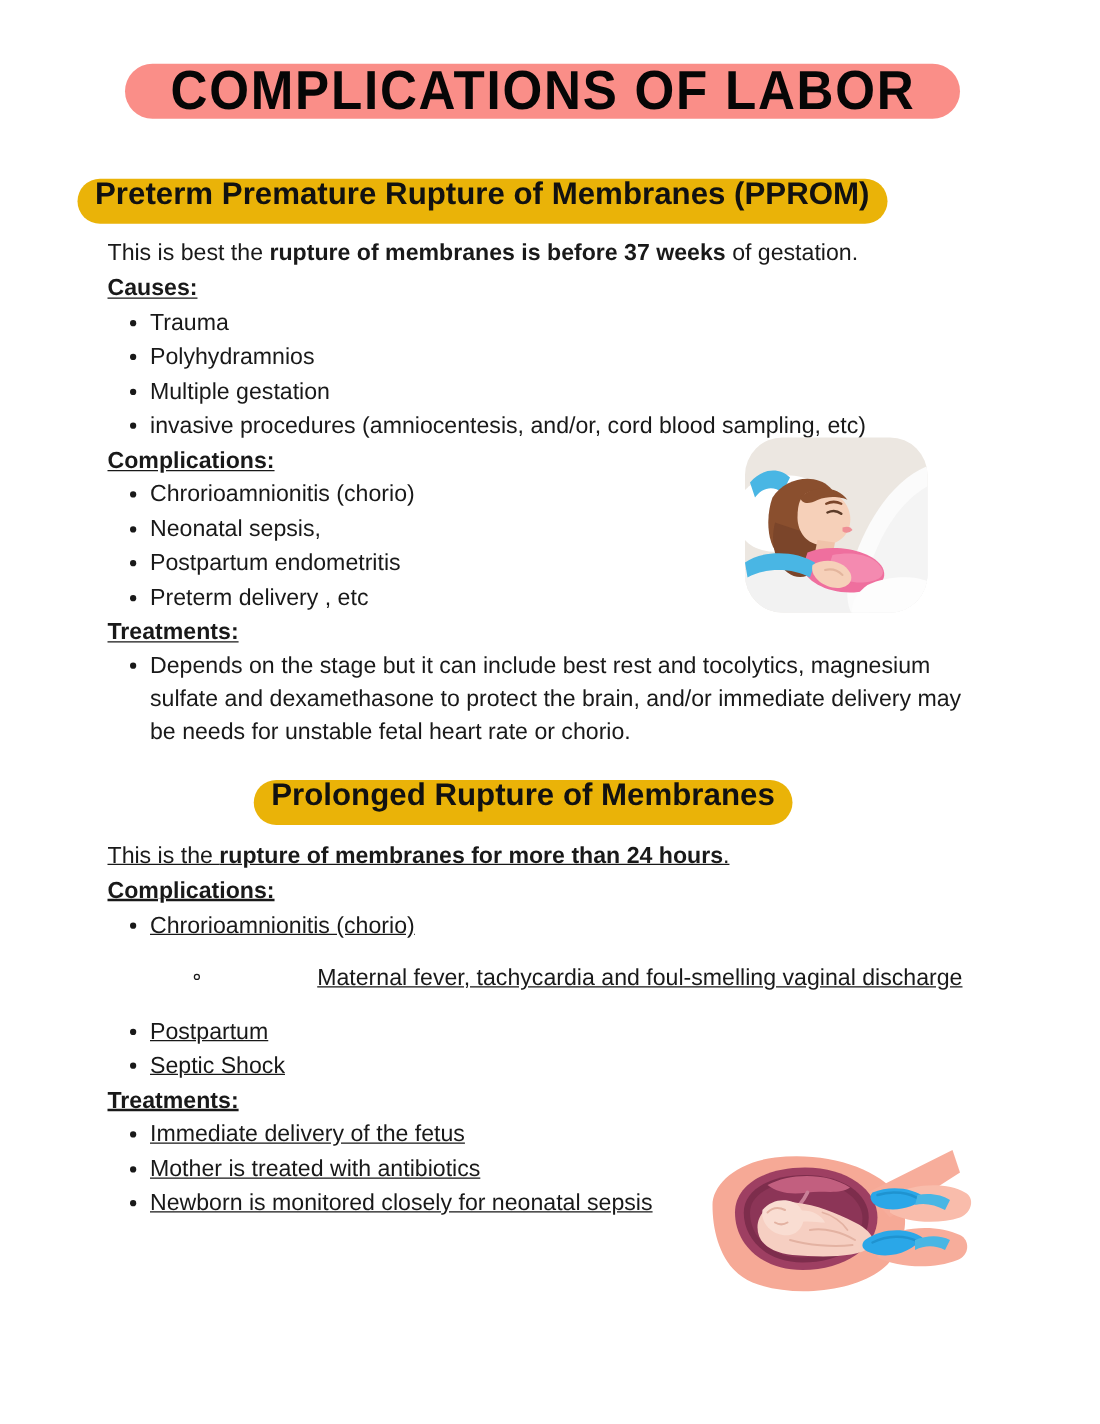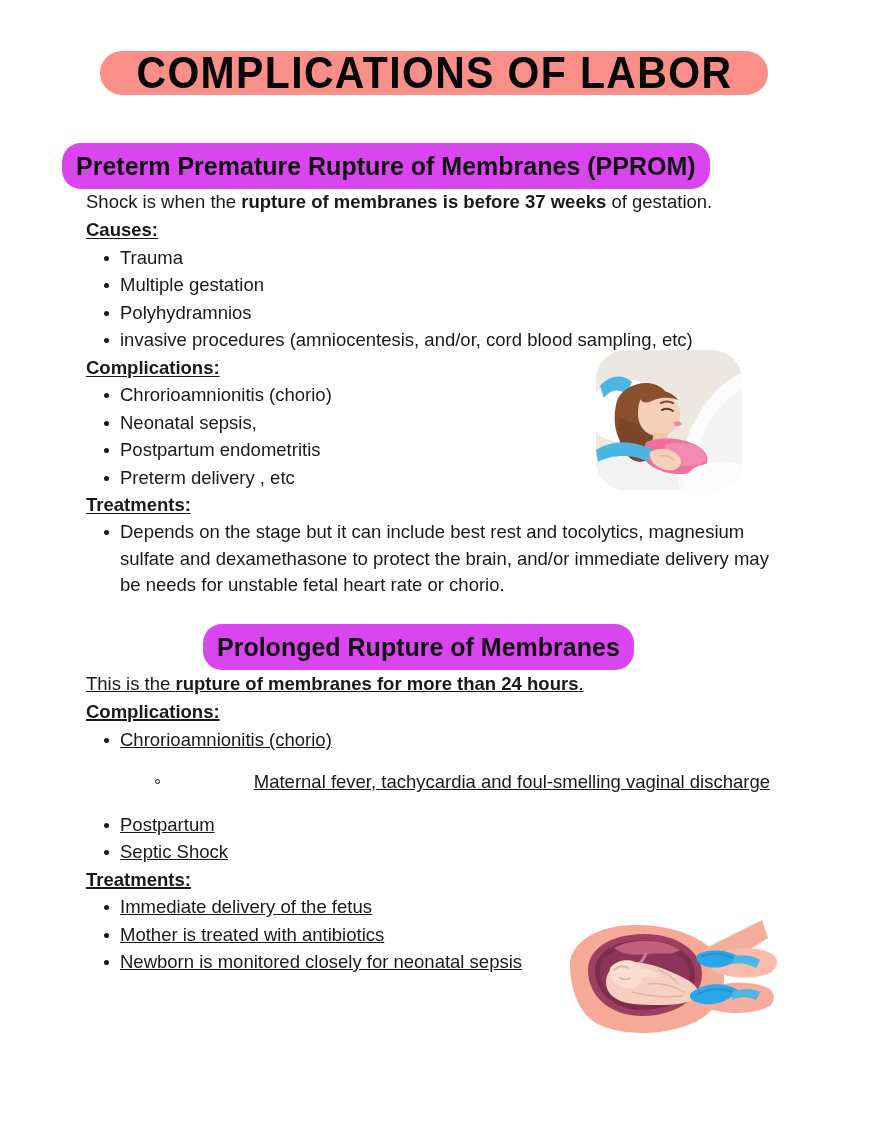--- a/index.html
+++ b/index.html
@@ -42,25 +42,24 @@
     letter-spacing: 1.5px;
     color: #060606;
     transform: scaleX(0.93);
     white-space: nowrap;
     line-height: 1;
   }
 
   
   .section-heading {
     position: absolute;
-    height: 46px;
-    background: #d946ef;
+    height: 36px;
+    background: #eab308;
     border-radius: 19px;
     display: flex;
-    align-items: center;
     padding: 0 14px;
     box-sizing: border-box;
   }
   .section-heading .sh-text {
     font-weight: bold;
     font-size: 25px;
     color: #111111;
     white-space: nowrap;
     line-height: 1;
   }
@@ -160,28 +159,28 @@
     <span class="title-text">COMPLICATIONS OF LABOR</span>
   </div>
 
   <div class="section-heading" id="heading-pprom">
     <span class="sh-text">Preterm Premature Rupture of Membranes (PPROM)</span>
   </div>
 
   <div class="content" id="content-1">
 
     <p class="lead">
-      <span>Shock is when the </span><b>rupture of membranes is before 37 weeks</b><span> of gestation.</span>
+      <span>This is best the </span><b>rupture of membranes is before 37 weeks</b><span> of gestation.</span>
     </p>
 
     <p class="label">Causes: </p>
     <ul class="bullets">
       <li>Trauma</li>
+      <li>Polyhydramnios</li>
       <li>Multiple gestation</li>
-      <li>Polyhydramnios</li>
       <li>invasive procedures (amniocentesis, and/or, cord blood sampling, etc)</li>
     </ul>
 
     <p class="label">Complications:</p>
     <ul class="bullets">
       <li>Chrorioamnionitis (chorio)</li>
       <li>Neonatal sepsis,</li>
       <li>Postpartum endometritis</li>
       <li>Preterm delivery , etc</li>
     </ul>

